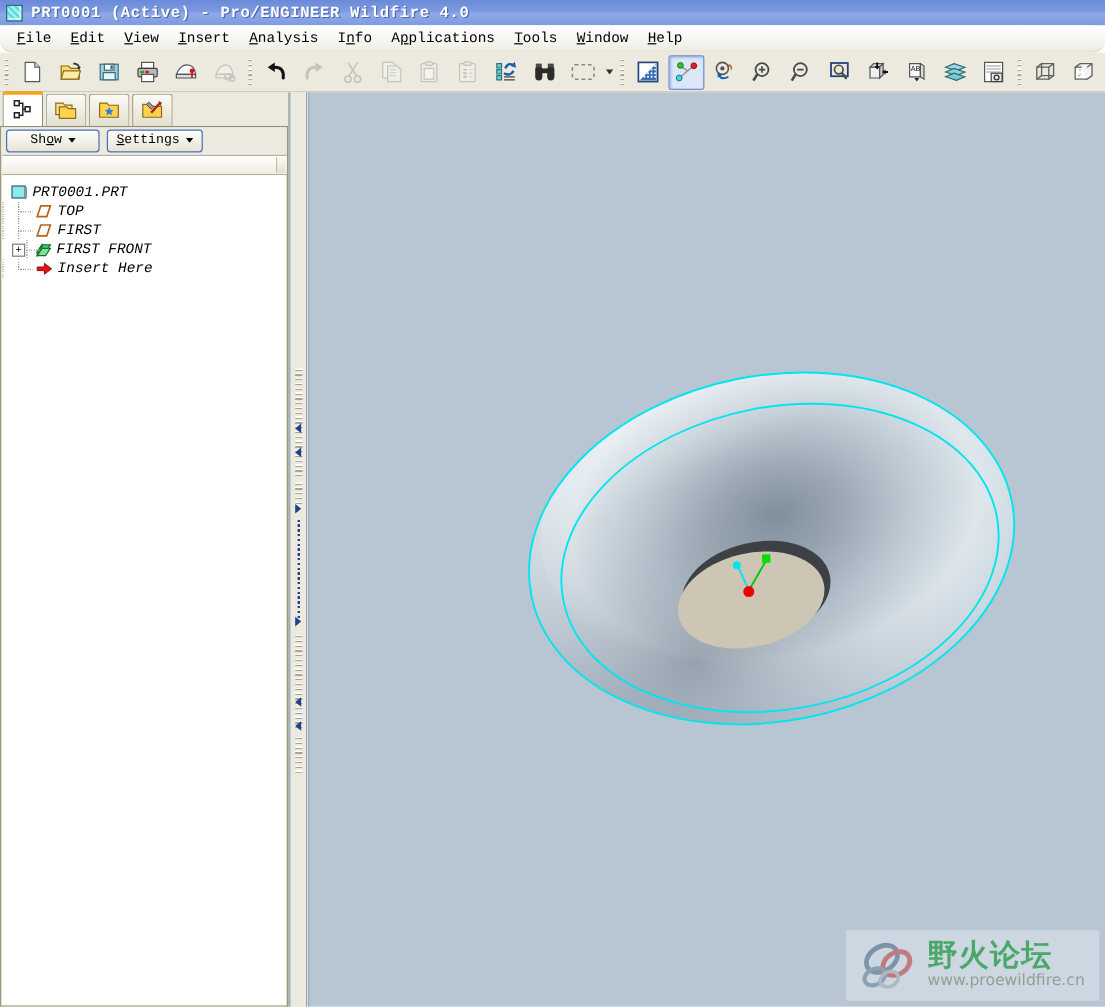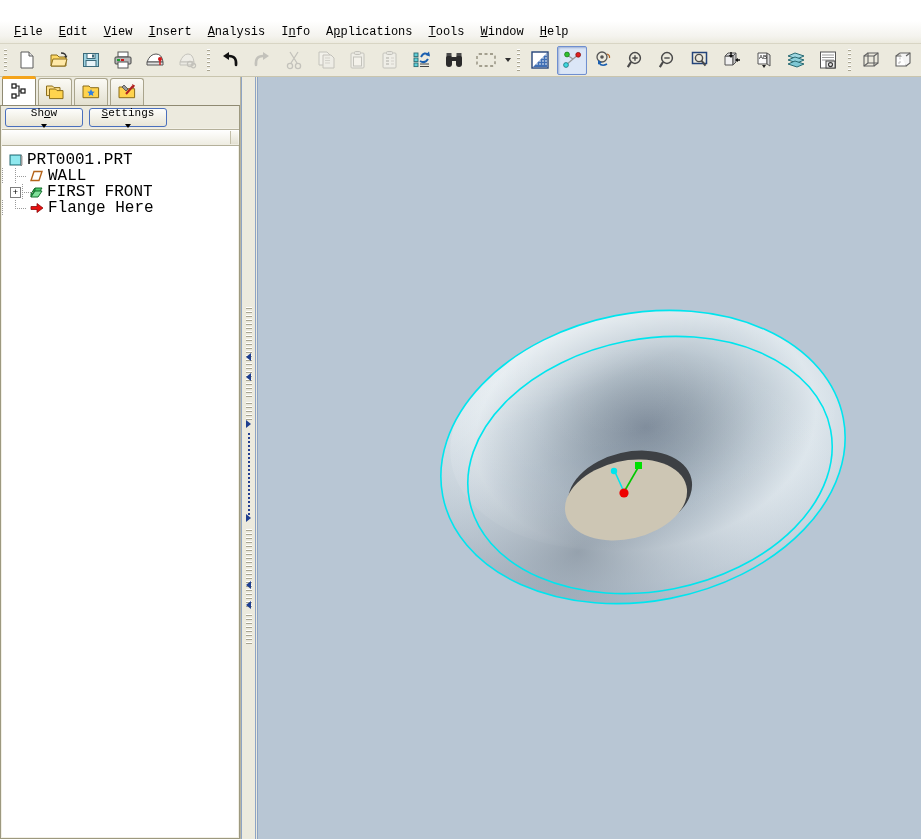--- a/index.html
+++ b/index.html
@@ -29,20 +29,21 @@
     color:#ffffff;font-size:13px;font-weight:bold;letter-spacing:0.5px;
     text-shadow:1px 1px 0 #4d69b0;white-space:nowrap;
   }
 
   
   .menubar{
     position:absolute;left:0;top:21px;width:921px;height:23px;
     background:linear-gradient(to bottom,#ffffff 0%,#f4f3ee 70%,#eceade 100%);
     display:flex;align-items:center;padding-left:6px;box-sizing:border-box;
     border-bottom:1px solid #d8d5c4;
+    border-radius:11px;
   }
   .menu-item{
     padding:2px 8px;font-size:12px;color:#000;cursor:default;white-space:nowrap;
   }
   .menu-item u{text-decoration:underline;}
 
   
   .toolbar{
     position:absolute;left:0;top:44px;width:921px;height:33px;
     background:#eceade;border-bottom:1px solid #c9c5ae;
@@ -101,21 +102,21 @@
   }
   .navbtnrow{
     height:22px;display:flex;align-items:center;padding:2px 4px;box-sizing:border-box;
     background:#eceade;
   }
   .navbtn{
     height:17px;min-width:62px;padding:0 7px;margin-right:6px;
     display:flex;align-items:center;justify-content:center;gap:5px;
     background:linear-gradient(to bottom,#fdfdfb,#e8e5d6);
     border:1px solid #4a6fbd;border-radius:3px;
-    font-size:11px;color:#000;cursor:default;white-space:nowrap;flex-direction:column;
+    font-size:11px;color:#000;cursor:default;white-space:nowrap;
   }
   .navbtn .cv{border-left:3px solid transparent;border-right:3px solid transparent;
     border-top:4px solid #000;}
   .navbtn u{text-decoration:underline;}
 
   .colhdr{
     position:absolute;left:1px;top:23px;width:237px;height:17px;
     background:linear-gradient(to bottom,#ffffff,#eeece1);
     border-top:1px solid #b4b09a;border-bottom:1px solid #b4b09a;
     box-sizing:border-box;
@@ -148,21 +149,21 @@
   .elbow.last::before{bottom:8px;}
   .expander{
     width:9px;height:9px;flex:0 0 auto;margin-right:1px;
     border:1px solid #7e7e7e;background:#ffffff;
     display:flex;align-items:center;justify-content:center;
     font-size:9px;line-height:7px;color:#000;font-family:"Liberation Sans",sans-serif;
     cursor:default;
   }
   .ticon{width:16px;height:15px;flex:0 0 auto;margin-right:3px;
     display:flex;align-items:center;justify-content:center;}
-  .tlabel{font-size:16px;letter-spacing:0px;}
+  .tlabel{font-size:12px;letter-spacing:0px;font-style:italic;}
 
   
   .sash{
     position:absolute;left:240px;top:77px;width:18px;height:762px;
     background:#eceade;border-left:1px solid #b8b4a0;border-right:1px solid #b8b4a0;
     box-sizing:border-box;
   }
   .sash-rail{
     position:absolute;left:5px;width:6px;
     background-image:repeating-linear-gradient(to bottom,
@@ -202,20 +203,24 @@
   .wm-url{
     font-family:"DejaVu Sans","Liberation Sans",sans-serif;
     font-size:13px;color:#8e9f96;line-height:1.3;margin-top:2px;
   }
 </style>
 </head>
 <body>
 
 <div id="app">
 
+  <div class="titlebar">
+    <div class="title-icon"></div>
+    <div class="title-text">PRT0001 (Active) - Pro/ENGINEER Wildfire 4.0</div>
+  </div>
 
   <div class="menubar">
       <div class="menu-item"><u>F</u>ile</div>
       <div class="menu-item"><u>E</u>dit</div>
       <div class="menu-item"><u>V</u>iew</div>
       <div class="menu-item"><u>I</u>nsert</div>
       <div class="menu-item"><u>A</u>nalysis</div>
       <div class="menu-item">I<u>n</u>fo</div>
       <div class="menu-item">A<u>p</u>plications</div>
       <div class="menu-item"><u>T</u>ools</div>
@@ -522,21 +527,31 @@
           <div class="tlabel">PRT0001.PRT</div>
         </div>
         <div class="trow">
           <div class="ind dash" style="width: 13px;"></div>
           <div class="elbow"></div>
           <div class="ticon">
             <svg width="16" height="14" viewBox="0 0 16 14">
               <path d="M5 2.5 h8 l-3 9 h-8 z" fill="none" stroke="#b5651d" stroke-width="1.4"></path>
             </svg>
           </div>
-          <div class="tlabel">WALL</div>
+          <div class="tlabel">TOP</div>
+        </div>
+        <div class="trow">
+          <div class="ind dash" style="width: 13px;"></div>
+          <div class="elbow"></div>
+          <div class="ticon">
+            <svg width="16" height="14" viewBox="0 0 16 14">
+              <path d="M5 2.5 h8 l-3 9 h-8 z" fill="none" stroke="#b5651d" stroke-width="1.4"></path>
+            </svg>
+          </div>
+          <div class="tlabel">FIRST</div>
         </div>
         <div class="trow">
           <div class="ind"></div>
           <div class="expander">+</div>
           <div class="elbow" style="width: 6px;"></div>
           <div class="ticon">
             <svg width="16" height="14" viewBox="0 0 16 14">
               <path d="M3 9 l4 -6 h7 l-4 6 z" fill="#49c96a" stroke="#14702e" stroke-width="1"></path>
               <path d="M3 9 l4 -6 l0 3 l-4 6 z" fill="#2aa64b" stroke="#14702e" stroke-width="1"></path>
               <path d="M3 12 l4 -6 h7 l-4 6 z" fill="#7fe09a" stroke="#14702e" stroke-width="1"></path>
@@ -545,21 +560,21 @@
           <div class="tlabel">FIRST FRONT</div>
         </div>
         <div class="trow">
           <div class="ind dash" style="width: 13px;"></div>
           <div class="elbow last"></div>
           <div class="ticon">
             <svg width="16" height="14" viewBox="0 0 16 14">
               <path d="M2 5.5 h6 v-3 l6 4.5 l-6 4.5 v-3 h-6 z" fill="#e81010" stroke="#8a0b0b" stroke-width="0.8"></path>
             </svg>
           </div>
-          <div class="tlabel">Flange Here</div>
+          <div class="tlabel">Insert Here</div>
         </div>
       </div>
   </div>
 
   <div class="sash">
     <div class="sash-line" style="left:0;background:#8ea4c4;"></div>
     <div class="sash-line" style="left:14px;background:#8ea4c4;"></div>
     <div class="sash-line" style="left:16px;background:#8ea4c4;"></div>
 
     <div class="sash-rail" style="top:230px;height:90px;"></div>
@@ -619,15 +634,27 @@
 
       <g>
         <line x1="196" y1="215" x2="211" y2="189" stroke="#00c800" stroke-width="1.6"></line>
         <line x1="196" y1="215" x2="187" y2="195" stroke="#00e5ee" stroke-width="1.6"></line>
         <rect x="207" y="185" width="7" height="7" fill="#00e000"></rect>
         <circle cx="186" cy="194" r="3.2" fill="#00e5ee"></circle>
         <circle cx="196" cy="216" r="4.6" fill="#ee0000"></circle>
       </g>
     </svg>
 
+    <div class="wm">
+      <svg class="wm-mark" viewBox="0 0 56 44">
+        <ellipse cx="22" cy="16" rx="14" ry="10" transform="rotate(-32 22 16)" fill="none" stroke="#7f93a8" stroke-width="4"></ellipse>
+        <ellipse cx="34" cy="20" rx="12" ry="9" transform="rotate(-32 34 20)" fill="none" stroke="#c27a7f" stroke-width="4"></ellipse>
+        <ellipse cx="16" cy="31" rx="9" ry="6.5" transform="rotate(-28 16 31)" fill="none" stroke="#8aa0b4" stroke-width="3.4"></ellipse>
+        <ellipse cx="28" cy="33" rx="8" ry="6" transform="rotate(-28 28 33)" fill="none" stroke="#aeb9c4" stroke-width="3"></ellipse>
+      </svg>
+      <div class="wm-txt">
+        <div class="wm-cn">野火论坛</div>
+        <div class="wm-url">www.proewildfire.cn</div>
+      </div>
+    </div>
   </div>
 
 </div>
 
 </body></html>

